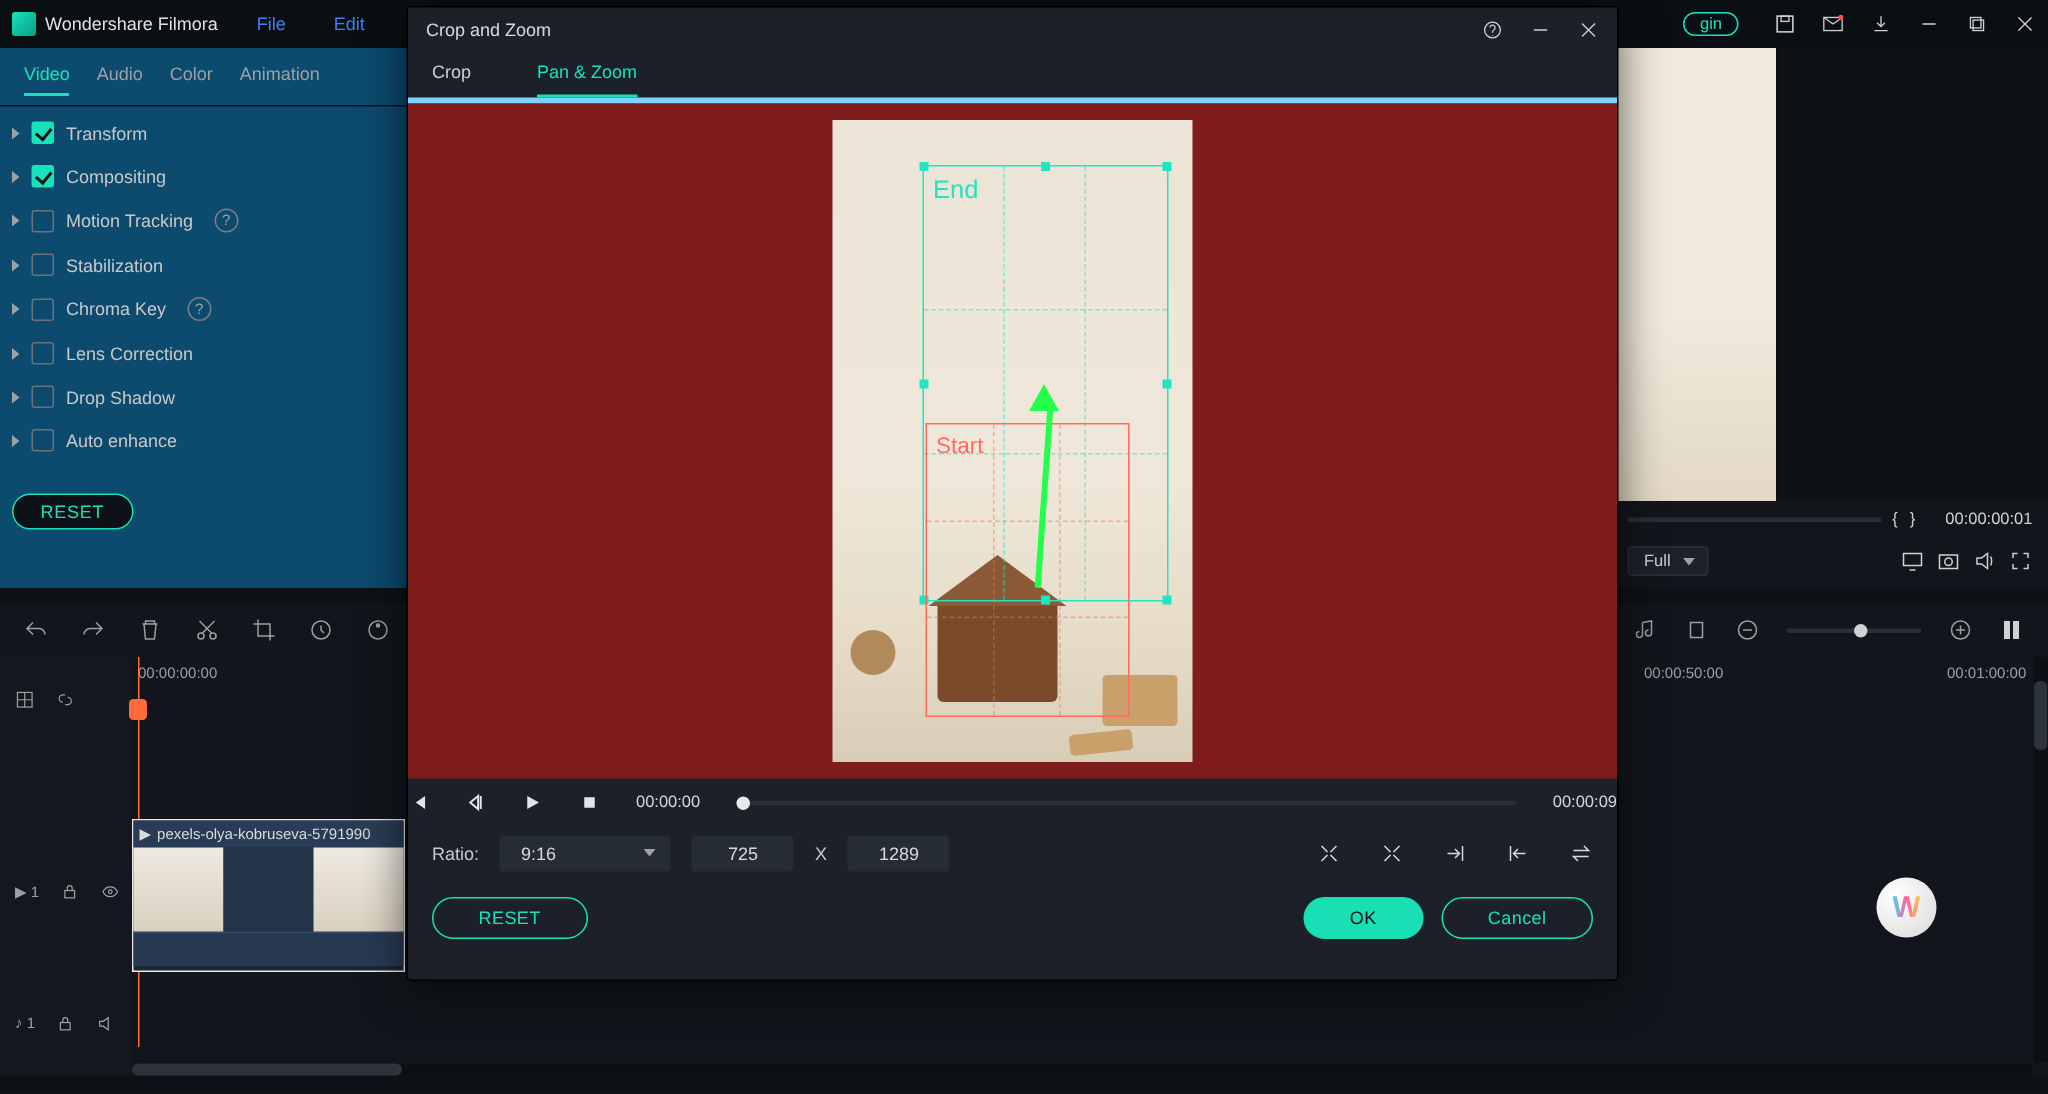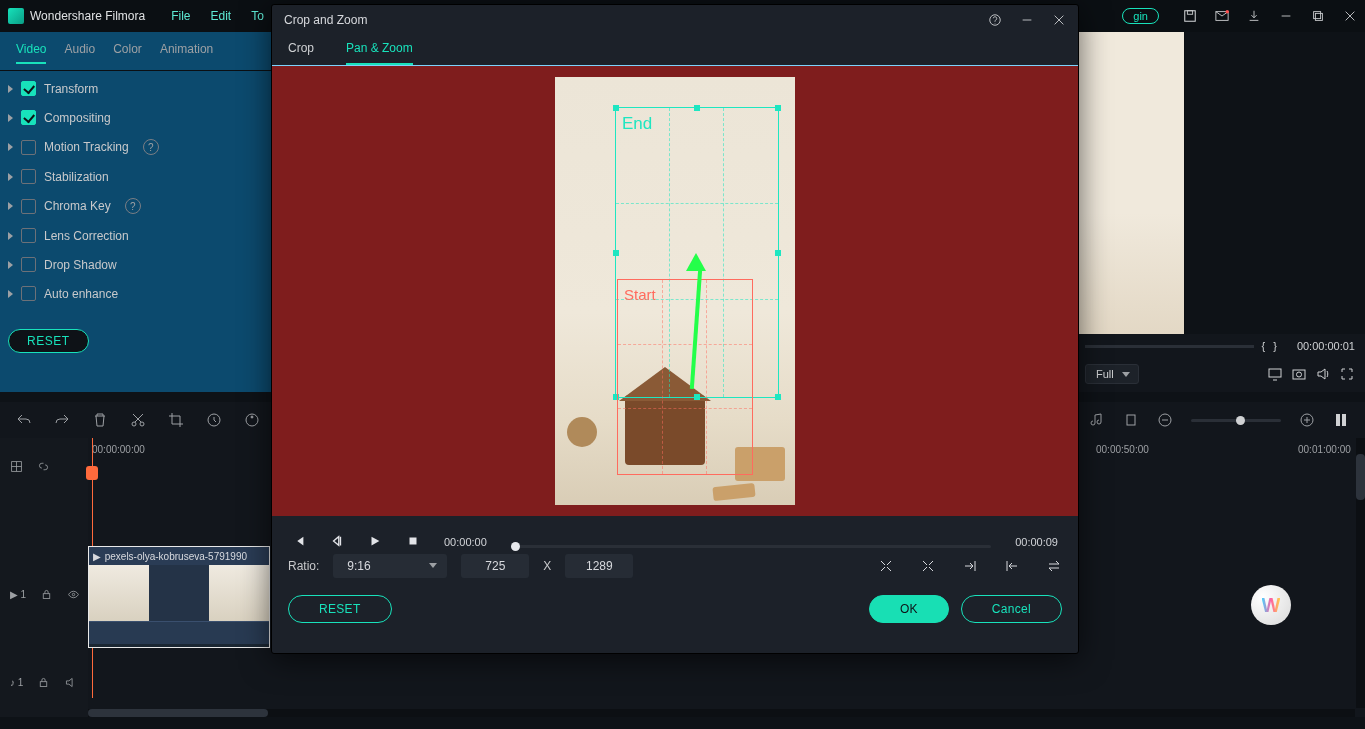--- a/index.html
+++ b/index.html
@@ -1,19 +1,19 @@
 <!DOCTYPE html>
 <html><head>
 <meta charset="utf-8">
 <style>
 html,body{margin:0;padding:0;width:1365px;height:729px;background:#0e1217;font-family:"Segoe UI",Arial,sans-serif;font-size:12px;color:#c8c9cb;overflow:hidden;position:relative}
 .titlebar{height:32px;background:#0b0f13;display:flex;align-items:center;padding:0 8px;gap:6px}
 .logo{width:16px;height:16px;background:linear-gradient(135deg,#17e2bb,#0a9e86);border-radius:2px}
 .app-title{color:#dfe1e3;font-size:12px;margin-right:20px}
-.menu{display:flex;gap:20px;color:#5eead4}
+.menu{display:flex;gap:32px;color:#3b82f6}
 .menu span{cursor:default}
 .winctl{margin-left:auto;display:flex;gap:18px;align-items:center}
 .winctl svg,.winctl .ic{width:14px;height:14px;stroke:#cfd1d3;fill:none}
 .login-pill{color:#18e2bb;border:1px solid #18e2bb;border-radius:11px;padding:1px 10px;font-size:11px;margin-right:6px}
 .dot-red{fill:#ff4d4d}
 
 
 .prop-panel{position:absolute;left:0;top:32px;width:272px;height:360px;background:#0c4a6e}
 .prop-tabs{display:flex;gap:18px;padding:10px 16px 6px 16px;border-bottom:1px solid #0b0f13}
 .prop-tabs span{color:#9da0a4;padding-bottom:6px}
@@ -60,21 +60,21 @@
 .pv-combo{background:#1d2229;border:1px solid #2a2f37;padding:3px 24px 3px 10px;border-radius:3px;position:relative}
 .pv-combo::after{content:"";position:absolute;right:8px;top:7px;border-left:4px solid transparent;border-right:4px solid transparent;border-top:5px solid #9da0a4}
 .pv-ic{width:16px;height:16px;stroke:#cfd1d3;fill:none}
 
 
 .modal-backdrop{position:absolute;inset:0;background:rgba(0,0,0,0)}
 .modal{position:absolute;left:271px;top:4px;width:806px;height:648px;background:#1c2129;border:1px solid #000;border-radius:3px;box-shadow:0 6px 30px rgba(0,0,0,.6);display:flex;flex-direction:column}
 .modal-title{height:30px;display:flex;align-items:center;padding:0 12px;font-size:12px;color:#d7d9dd}
 .modal-title .wctl{margin-left:auto;display:flex;gap:18px;align-items:center}
 .modal-title svg{width:14px;height:14px;stroke:#cfd1d3;fill:none}
-.modal-tabs{display:flex;gap:32px;padding:6px 16px 0 16px;border-bottom:1px solid #7dd3fc}
+.modal-tabs{display:flex;gap:44px;padding:6px 16px 0 16px;border-bottom:4px solid #7dd3fc}
 .modal-tabs span{padding-bottom:8px;color:#cfd1d3}
 .modal-tabs .act{color:#18e2bb;border-bottom:2px solid #18e2bb}
 .canvas-wrap{height:450px;background:#7f1d1d;display:flex;align-items:center;justify-content:center;position:relative}
 .canvas{width:240px;height:428px;background:linear-gradient(#ece5d7 0%,#efe8da 55%,#e6dcc8 80%,#d9cdb6 100%);position:relative;overflow:hidden}
 
 .house{position:absolute;bottom:40px;left:70px;width:80px;height:70px;background:#7a4a2a;border-radius:4px}
 .house::before{content:"";position:absolute;top:-28px;left:-6px;width:0;height:0;border-left:46px solid transparent;border-right:46px solid transparent;border-bottom:34px solid #8a5a36}
 .cookie{position:absolute;background:#caa06a;border-radius:3px}
 .c1{width:50px;height:34px;bottom:24px;right:10px}
 .c2{width:42px;height:14px;bottom:6px;right:40px;transform:rotate(-6deg)}
@@ -86,21 +86,21 @@
 .end-box .grid-v{position:absolute;top:0;bottom:0;width:0;border-left:1px dashed rgba(30,230,193,.55)}
 .end-box .grid-h{position:absolute;left:0;right:0;height:0;border-top:1px dashed rgba(30,230,193,.55)}
 .end-box .hdl{position:absolute;width:6px;height:6px;background:#1ee6c1}
 .start-box{border:1px solid #ff6b5e}
 .start-box .lbl{position:absolute;top:6px;left:6px;color:#ff6b5e;font-size:15px}
 .start-box .grid-v{position:absolute;top:0;bottom:0;width:0;border-left:1px dashed rgba(255,107,94,.5)}
 .start-box .grid-h{position:absolute;left:0;right:0;height:0;border-top:1px dashed rgba(255,107,94,.5)}
 .arrow{position:absolute;background:#24ff4a}
 .arrow-head{position:absolute;width:0;height:0;border-left:10px solid transparent;border-right:10px solid transparent;border-bottom:18px solid #24ff4a}
 
-.play-row{height:32px;display:flex;align-items:flex-end;gap:24px;padding:0 20px}
+.play-row{height:32px;display:flex;align-items:center;gap:24px;padding:0 0}
 .play-row svg{width:14px;height:14px;fill:#e2e4e8}
 .time{font-size:11px;color:#d2d4d8}
 .seek{flex:1;height:3px;background:#2a2f37;position:relative;border-radius:2px}
 .seek::before{content:"";position:absolute;left:0;top:-3px;width:9px;height:9px;border-radius:50%;background:#e7e9ed}
 
 .ratio-row{height:36px;display:flex;align-items:center;gap:14px;padding:0 16px}
 .ratio-row .combo{background:#262c35;border-radius:3px;padding:5px 30px 5px 14px;position:relative;color:#d7d9dd;width:70px}
 .ratio-row .combo::after{content:"";position:absolute;right:10px;top:9px;border-left:4px solid transparent;border-right:4px solid transparent;border-top:5px solid #9da0a4}
 .numbox{background:#262c35;border-radius:3px;padding:5px 12px;width:44px;text-align:center;color:#d7d9dd}
 .ratio-icons{margin-left:auto;display:flex;gap:26px}

